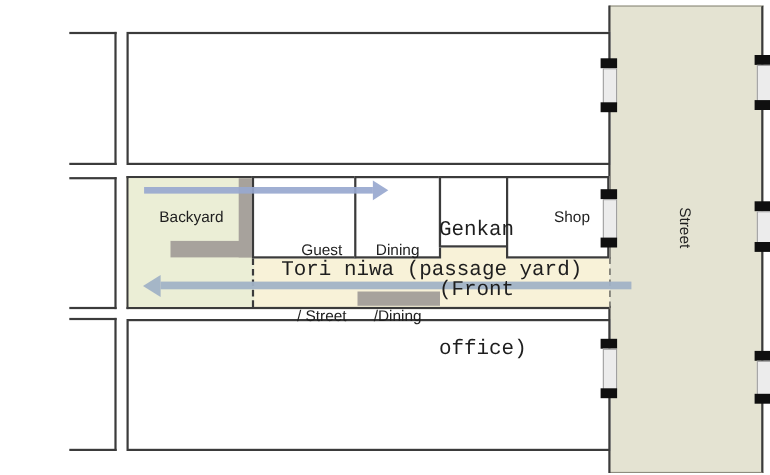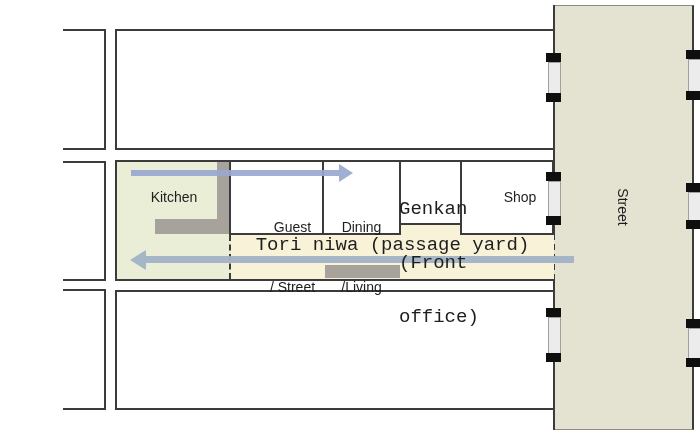--- a/index.html
+++ b/index.html
@@ -81,30 +81,30 @@
     <div class="tick" style="top:39px;"></div>
   </div>
 
   <div class="abs" style="left:131px;top:170px;width:208px;height:6px;background:#98a8cf;opacity:.92;"></div>
   <div class="abs" style="left:339px;top:164px;width:0;height:0;border-left:14px solid #98a8cf;
               border-top:9px solid transparent;border-bottom:9px solid transparent;opacity:.92;"></div>
   <div class="abs" style="left:146px;top:256px;width:428px;height:7px;background:#a1b2c6;opacity:.95;"></div>
   <div class="abs" style="left:130px;top:250px;width:0;height:0;border-right:16px solid #a1b2c6;
               border-top:10px solid transparent;border-bottom:10px solid transparent;opacity:.95;"></div>
 
-  <div class="abs lbl" style="left:117px;top:187px;width:114px;">Kitchen</div>
+  <div class="abs lbl" style="left:117px;top:187px;width:114px;">Backyard</div>
 
   <div class="abs lbl" style="left:245px;top:177px;width:95px;">
     <div>Guest</div>
     <div>/ Street</div>
   </div>
 
   <div class="abs lbl" style="left:322px;top:177px;width:79px;">
     <div>Dining</div>
-    <div>/Living</div>
+    <div>/Dining</div>
   </div>
 
   <div class="abs lbl lbl-sm" style="left:399px;top:164px;width:63px;">
     <div>Genkan</div>
     <div>(Front</div>
     <div>office)</div>
   </div>
 
   <div class="abs lbl" style="left:473px;top:187px;width:94px;">Shop</div>
 

